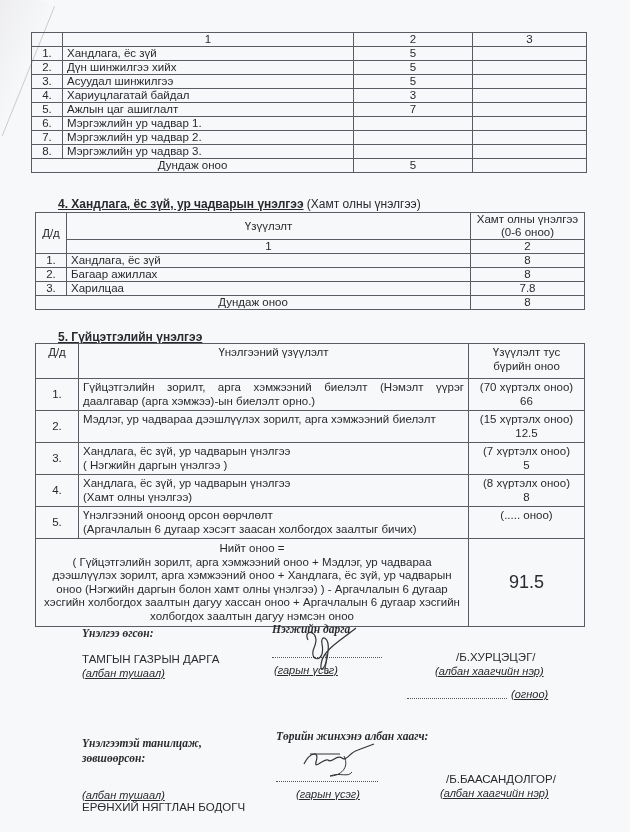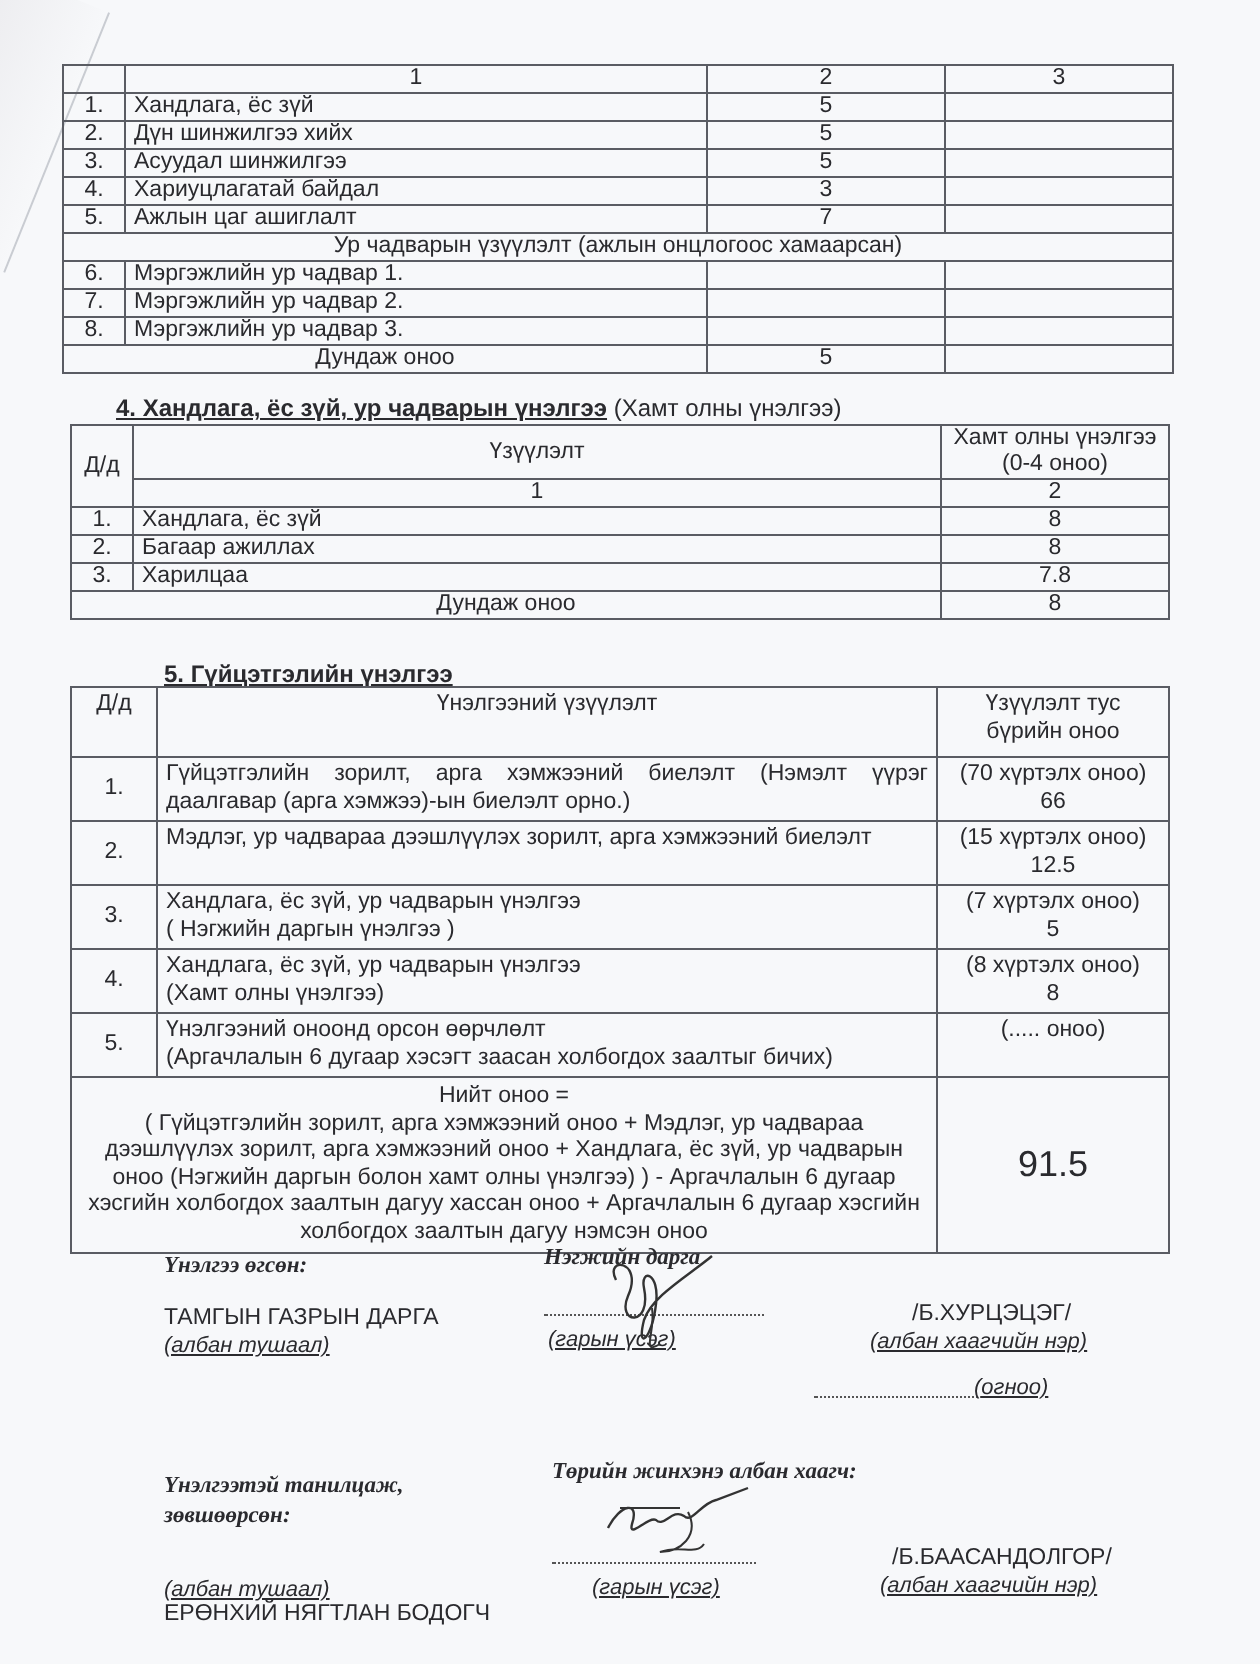--- a/index.html
+++ b/index.html
@@ -79,23 +79,20 @@
         <td class="c">3</td>
         <td></td>
       </tr>
   <tr>
         <td class="c">5.</td>
         <td>Ажлын цаг ашиглалт</td>
         <td class="c">7</td>
         <td></td>
       </tr>
   <tr>
-        <td colspan="4" class="c">Ур чадварын үзүүлэлт (ажлын онцлогоос хамаарсан)</td>
-      </tr>
-  <tr>
         <td class="c">6.</td>
         <td>Мэргэжлийн ур чадвар 1.</td>
         <td class="c"></td>
         <td></td>
       </tr>
   <tr>
         <td class="c">7.</td>
         <td>Мэргэжлийн ур чадвар 2.</td>
         <td class="c"></td>
         <td></td>
@@ -116,21 +113,21 @@
 
 <div class="sec-title" style="left:58px; top:197px;">
   <span class="u">4. Хандлага, ёс зүй, ур чадварын үнэлгээ</span>
   <span class="n">(Хамт олны үнэлгээ)</span>
 </div>
 <table id="t4">
   <tbody>
       <tr>
     <td rowspan="2" class="c" style="width:22px">Д/д</td>
     <td class="c" style="height:26px">Үзүүлэлт</td>
-    <td class="c" style="width:105px">Хамт олны үнэлгээ (0-4 оноо)</td>
+    <td class="c" style="width:105px">Хамт олны үнэлгээ (0-6 оноо)</td>
   </tr>
   <tr>
     <td class="c">1</td>
     <td class="c">2</td>
   </tr>
   <tr>
         <td class="c">1.</td>
         <td>Хандлага, ёс зүй</td>
         <td class="c">8</td>
       </tr>
@@ -144,21 +141,21 @@
         <td>Харилцаа</td>
         <td class="c">7.8</td>
       </tr>
   <tr>
     <td colspan="2" class="c b">Дундаж оноо</td>
     <td class="c b">8</td>
   </tr>
 </tbody>
   </table>
 
-<div class="sec-title" style="left:58px; top:330px;margin-left:24px;">
+<div class="sec-title" style="left:58px; top:330px;">
   <span class="u">5. Гүйцэтгэлийн үнэлгээ</span>
 </div>
 <table id="t5">
   <tbody>
       <tr>
     <td class="num" style="vertical-align:top">Д/д</td>
     <td class="c" style="height:30px">Үнэлгээний үзүүлэлт</td>
     <td class="score">Үзүүлэлт тус бүрийн оноо</td>
   </tr>
   <tr>
@@ -228,21 +225,21 @@
 <div class="sig dots" style="left:272px; top:647px; width:110px; height:10px;"></div>
 <div class="sig small-i" style="left:274px; top:664px;">(гарын үсэг)</div>
 <svg class="signature" style="left:300px; top:626px;" width="80" height="55" viewBox="0 0 80 55">
   <path d="M8 14 C 2 2, 22 4, 14 22 C 8 36, 26 38, 22 18 C 20 8, 30 10, 28 26 C 26 44, 18 50, 22 34 C 26 22, 44 12, 56 2" fill="none" stroke="#333" stroke-width="1.2"></path>
   <path d="M26 28 C 28 40, 20 52, 30 46" fill="none" stroke="#333" stroke-width="1"></path>
 </svg>
 
 <div class="sig" style="left:456px; top:651px;">/Б.ХУРЦЭЦЭГ/</div>
 <div class="sig small-i" style="left:435px; top:665px;">(албан хаагчийн нэр)</div>
 <div class="sig dots" style="left:407px; top:690px; width:100px; height:8px;"></div>
-<div class="sig small-i" style="left:487px; top:688px;">(огноо)</div>
+<div class="sig small-i" style="left:511px; top:688px;">(огноо)</div>
 
 <div class="sig lbl" style="left:82px; top:737px;">Үнэлгээтэй танилцаж,</div>
 <div class="sig lbl" style="left:82px; top:752px;">зөвшөөрсөн:</div>
 <div class="sig" style="left:82px; top:801px;">ЕРӨНХИЙ НЯГТЛАН БОДОГЧ</div>
 <div class="sig small-i" style="left:82px; top:789px;">(албан тушаал)</div>
 
 <div class="sig lbl" style="left:276px; top:730px;">Төрийн жинхэнэ албан хаагч:</div>
 <div class="sig dots" style="left:276px; top:773px; width:102px; height:8px;"></div>
 <div class="sig small-i" style="left:296px; top:788px;">(гарын үсэг)</div>
 <svg class="signature" style="left:300px; top:742px;" width="80" height="42" viewBox="0 0 80 42">

